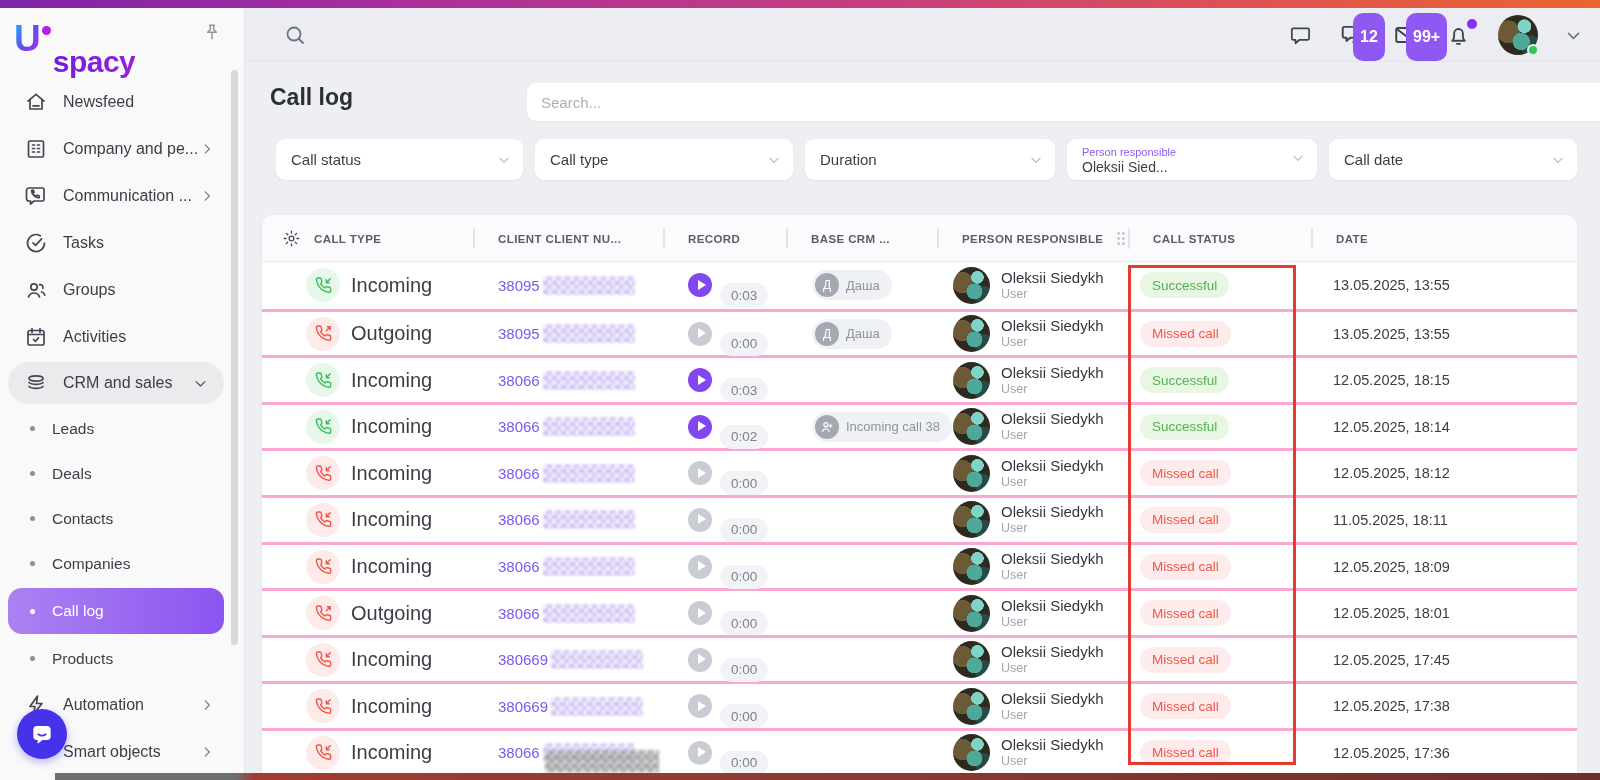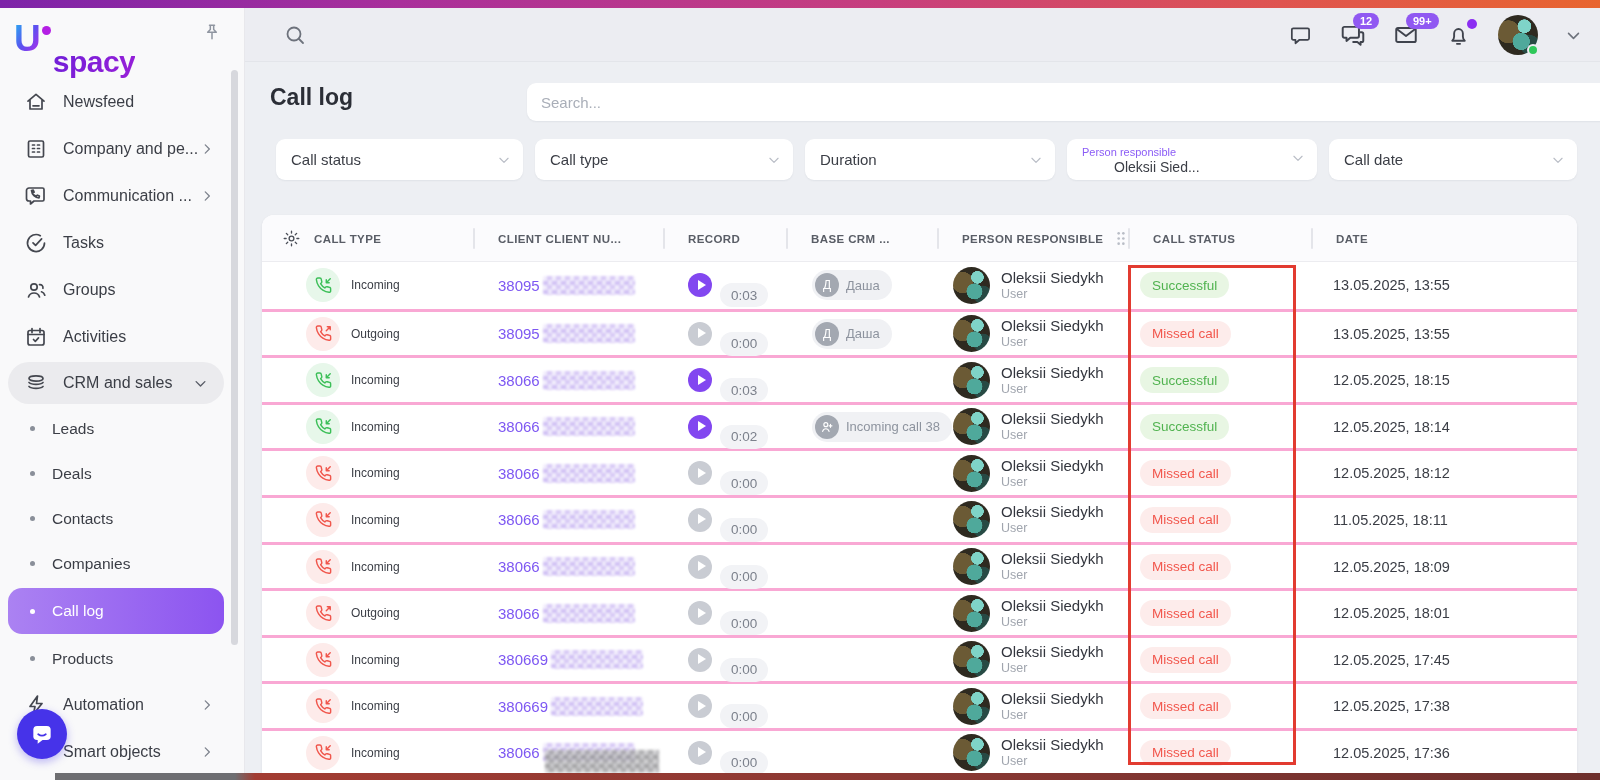--- a/index.html
+++ b/index.html
@@ -49,21 +49,21 @@
     justify-content:center; cursor:pointer; box-shadow:0 3px 8px rgba(70,51,233,.35); z-index:9; }
 
   
   .topbar { position:absolute; left:245px; top:8px; width:1355px; height:54px;
     background:#ecedf2; border-bottom:1px solid #e3e5ea; }
   .tb-search { position:absolute; left:38px; top:15px; color:#6d727c; cursor:pointer; }
   .tb-right { position:absolute; right:18px; top:0; height:54px; display:flex;
     align-items:center; gap:27px; }
   .tb-ic { position:relative; color:#3f434d; cursor:pointer; }
   .badge { position:absolute; top:-9px; left:13px; background:#9058f2; color:#fff;
-    font-size:11px; font-weight:700; border-radius:10px; padding:2px 7px; line-height:12px; }
+    font-size:16px; font-weight:700; border-radius:10px; padding:18px 7px; line-height:12px; }
   .bell-dot { position:absolute; top:-4px; right:-6px; width:10px; height:10px;
     border-radius:50%; background:#8b2ef2; }
   .tb-avatar { position:relative; width:40px; height:40px; border-radius:50%; cursor:pointer;
     background:
       radial-gradient(circle at 66% 28%, #7fd4c8 0 17%, transparent 18%),
       radial-gradient(circle at 58% 66%, #4fa99b 0 24%, transparent 25%),
       radial-gradient(circle at 26% 42%, #6b5a35 0 30%, transparent 31%),
       radial-gradient(circle at 80% 75%, #274a44 0 22%, transparent 23%),
       #2e2a20; }
   .tb-avatar .on-dot { position:absolute; right:-1px; bottom:-1px; width:12px; height:12px;
@@ -79,21 +79,21 @@
     font-family:"Liberation Sans", sans-serif; }
   .search-wrap input::placeholder { color:#a9aeb8; }
 
   .filters { position:absolute; left:0; top:77px; width:1355px; height:41px; }
   .f-box { position:absolute; top:0; height:41px; background:#fff; border-radius:9px;
     box-shadow:0 1px 2px rgba(25,30,50,.06); display:flex; align-items:center;
     padding:0 12px 0 15px; font-size:15px; color:#3b3e46; cursor:pointer; }
   .f-box .chev { margin-left:auto; color:#b9bdc6; }
   .f-active { flex-direction:column; align-items:flex-start; justify-content:center; padding-top:2px; position:absolute; }
   .f-active .f-label { font-size:11px; color:#8b5cf6; line-height:13px; }
-  .f-active .f-value { font-size:14px; color:#3b3e46; line-height:16px;margin-left:32px; }
+  .f-active .f-value { font-size:14px; color:#3b3e46; line-height:16px; }
   .f-active .chev { position:absolute; right:12px; top:12px; margin-left:0; }
 
   
   .card { position:absolute; left:17px; top:153px; width:1315px; height:565px; background:#fff;
     border-radius:12px 12px 0 0; box-shadow:0 1px 3px rgba(25,30,50,.07); overflow:hidden; }
   .grid-cols { display:grid; grid-template-columns:211px 190px 123px 151px 191px 183px 1fr; }
   .thead { height:47px; background:#fbfbfd; border-bottom:1px solid #ececf0; align-items:center; }
   .th { position:relative; display:flex; align-items:center; height:47px;
     font-size:11.5px; font-weight:700; letter-spacing:.4px; color:#595d66; }
   .th.sep::before { content:""; position:absolute; left:0; top:13px; width:2px; height:21px;
@@ -107,21 +107,21 @@
   .trow:first-child { border-top:0; }
   .td { display:flex; align-items:center; height:100%; min-width:0; }
   .td1 { padding-left:44px; gap:11px; }
   .dir-ic { width:34px; height:34px; border-radius:50%; display:flex; align-items:center;
     justify-content:center; flex:none; }
   .dir-ic.green { background:#e7f7ea; color:#3cbf58; }
   .dir-ic.red { background:#fdebea; color:#f0564c; }
   .dir-ic svg .arr-in, .dir-ic svg .arr-out { display:none; }
   .dir-ic.in svg .arr-in { display:block; }
   .dir-ic.out svg .arr-out { display:block; }
-  .ct-label { font-size:12px; color:#3b3e46; }
+  .ct-label { font-size:20px; color:#3b3e46; }
   .td2 { padding-left:25px; gap:1px; }
   .phone-link { font-size:15px; color:#7d57f2; text-decoration:none; }
   .blur-px { width:92px; height:19px; border-radius:2px; margin-left:2px;
     background:conic-gradient(#d5c6f6 0 25%,#ece5fb 0 50%,#cdbcf4 0 75%,#f0ebfc 0) 0 0/9px 9px;
     filter:blur(1.2px); opacity:.9; }
   .td3 { padding-left:25px; gap:8px; }
   .play { width:24px; height:24px; border-radius:50%; flex:none; position:relative; cursor:pointer; }
   .play::after { content:""; position:absolute; left:9.5px; top:6.5px;
     border-left:8px solid #fff; border-top:5.5px solid transparent; border-bottom:5.5px solid transparent; }
   .play.on { background:#8247f0; }

